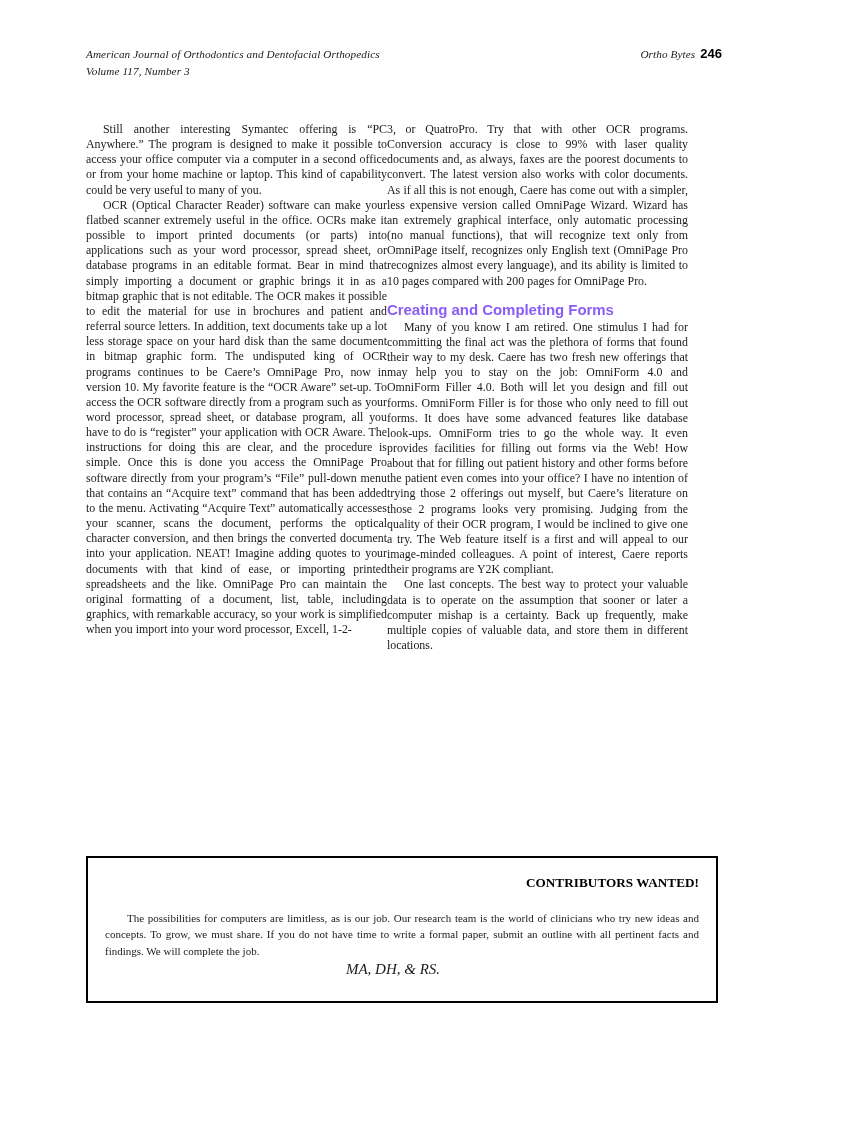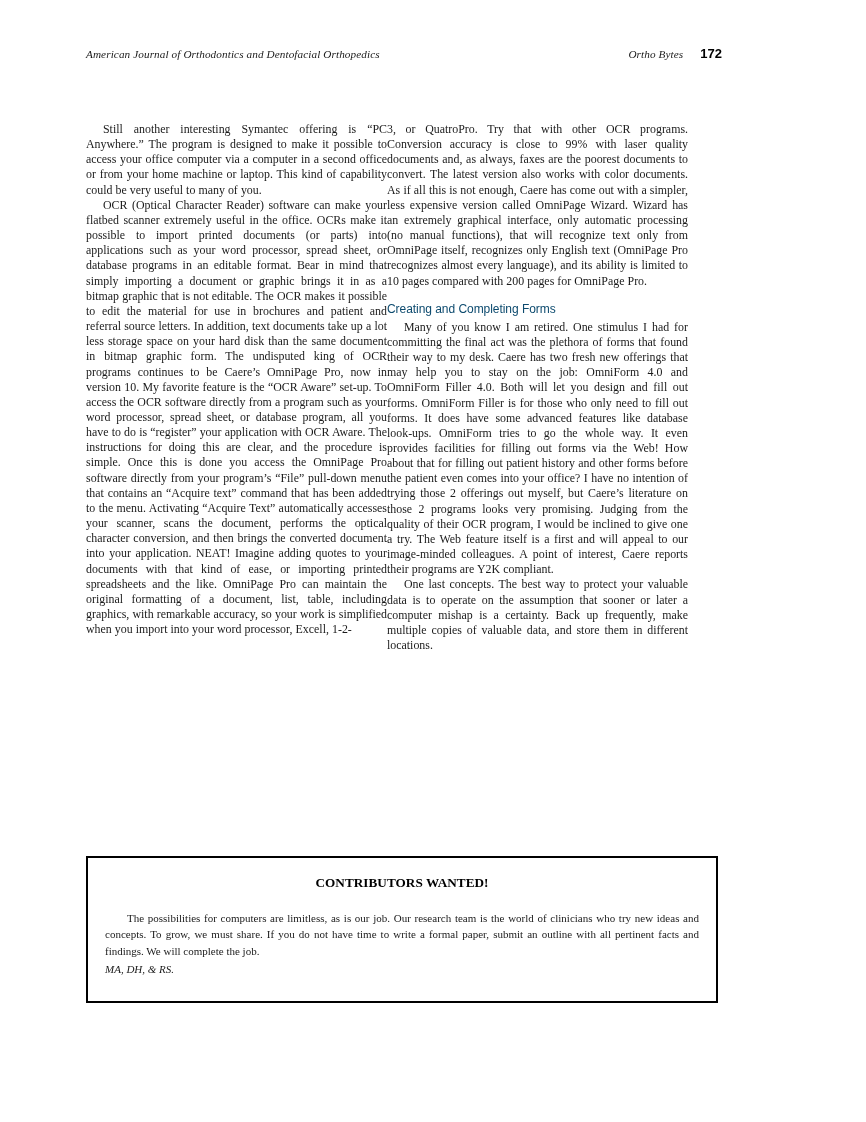--- a/index.html
+++ b/index.html
@@ -43,21 +43,21 @@
     white-space: nowrap;
   }
   .rh-left .line2 { display: block; }
   .rh-right {
     position: absolute;
     right: 0;
     top: 0;
     white-space: nowrap;
     display: flex;
     align-items: baseline;
-    gap: 17px;
+    gap: 5px;
   }
   .rh-journal {
     font-style: italic;
     font-size: 11.2px;
     letter-spacing: 0.1px;
   }
   .rh-pageno {
     font-family: "Liberation Sans", sans-serif;
     font-weight: bold;
     font-size: 13px;
@@ -86,78 +86,79 @@
     hyphens: none;
     word-spacing: 0.1px;
   }
   p.body-text.cont {
     text-indent: 0;
   }
 
   h2.section-head {
     margin: 13px 0 3px 0;
     font-family: "Liberation Sans", sans-serif;
-    font-weight: normal;
-    font-size: 12px;
+    font-weight: bold;
+    font-size: 15px;
     line-height: 15px;
     letter-spacing: -0.05px;
-    color: #0c4a6e;
+    color: #8b5cf6;
   }
 
   
   .callout {
     position: absolute;
     left: 80px;
     top: 856px;
     width: 632px;
     height: 147px;
     border: 2px solid #000;
     box-sizing: border-box;
     background: #fff;
   }
   .callout-inner {
     padding: 16px 17px 0 17px;
   }
   .callout-title {
     margin: 0;
-    text-align: center;
+    text-align: right;
     font-weight: bold;
     font-size: 13.2px;
     line-height: 17px;
     letter-spacing: 0.05px;
     color: #000;
   }
   .callout-body {
     margin: 19px 0 0 0;
     text-align: justify;
     font-size: 11px;
     line-height: 16.4px;
     text-indent: 22px;
   }
   .callout-sign {
     margin: 2px 12px 0 0;
-    text-align: left;
+    text-align: center;
     font-style: italic;
-    font-size: 11px;
+    font-size: 15px;
     line-height: 16.4px;
     padding-right: 6px;
   }
 </style>
 </head>
 <body>
 
 <div class="page">
 
   <div class="running-head">
     <div class="rh-left">
       <span>American Journal of Orthodontics and Dentofacial Orthopedics</span>
+      <span class="line2">Volume 117, Number 3</span>
     </div>
     <div class="rh-right">
       <span class="rh-journal">Ortho Bytes</span>
-      <span class="rh-pageno">172</span>
+      <span class="rh-pageno">246</span>
     </div>
   </div>
 
   <div class="columns">
 
     <div class="col">
       <p class="body-text">Still another interesting Symantec offering is “PC Anywhere.” The program is designed to make it possible to access your office computer via a computer in a second office or from your home machine or laptop. This kind of capability could be very useful to many of you.</p>
       <p class="body-text">OCR (Optical Character Reader) software can make your flatbed scanner extremely useful in the office. OCRs make it possible to import printed documents (or parts) into applications such as your word processor, spread sheet, or database programs in an editable format. Bear in mind that simply importing a document or graphic brings it in as a bitmap graphic that is not editable. The OCR makes it possible to edit the material for use in brochures and patient and referral source letters. In addition, text documents take up a lot less storage space on your hard disk than the same document in bitmap graphic form. The undisputed king of OCR programs continues to be Caere’s OmniPage Pro, now in version 10. My favorite feature is the “OCR Aware” set-up. To access the OCR software directly from a program such as your word processor, spread sheet, or database program, all you have to do is “register” your application with OCR Aware. The instructions for doing this are clear, and the procedure is simple. Once this is done you access the OmniPage Pro software directly from your program’s “File” pull-down menu that contains an “Acquire text” command that has been added to the menu. Activating “Acquire Text” automatically accesses your scanner, scans the document, performs the optical character conversion, and then brings the converted document into your application. NEAT! Imagine adding quotes to your documents with that kind of ease, or importing printed spreadsheets and the like. OmniPage Pro can maintain the original formatting of a document, list, table, including graphics, with remarkable accuracy, so your work is simplified when you import into your word processor, Excell, 1-2-</p>
     </div>
 

